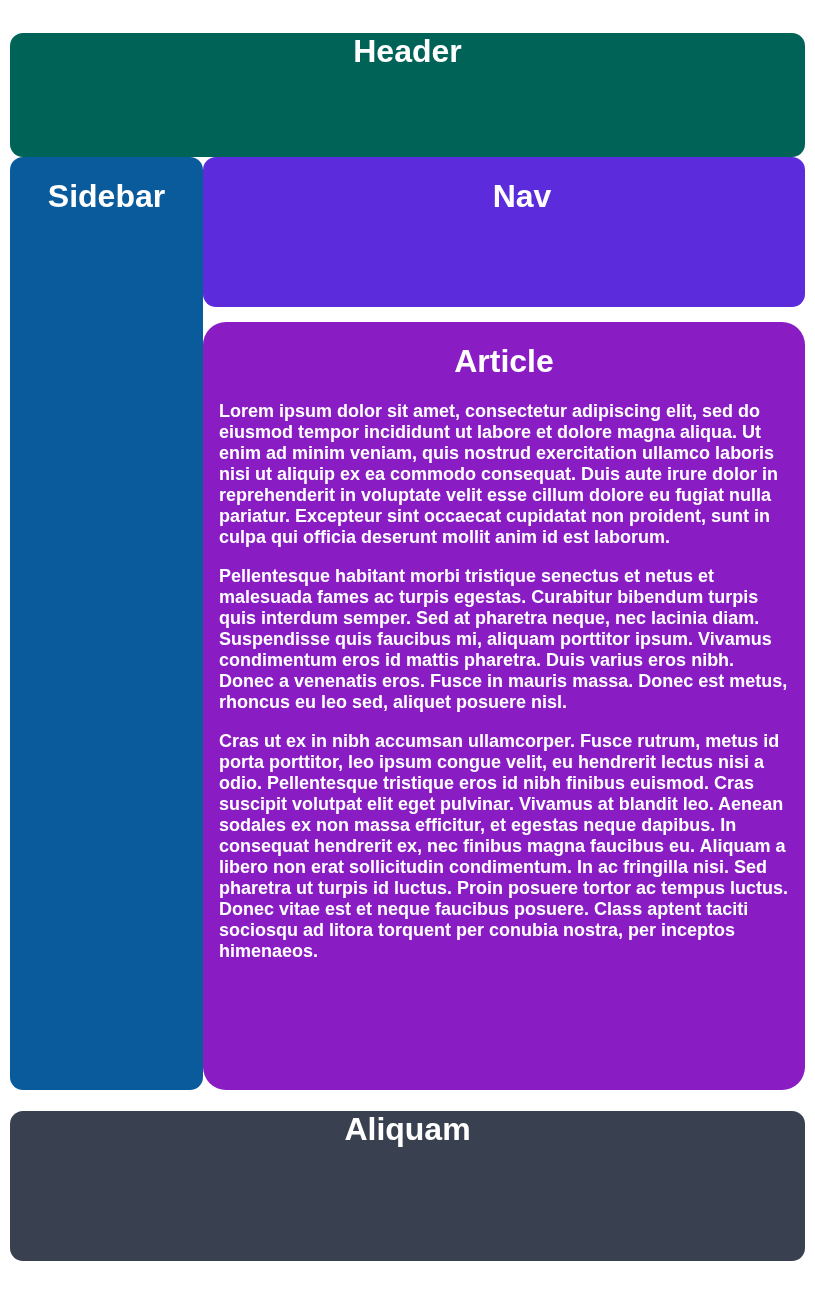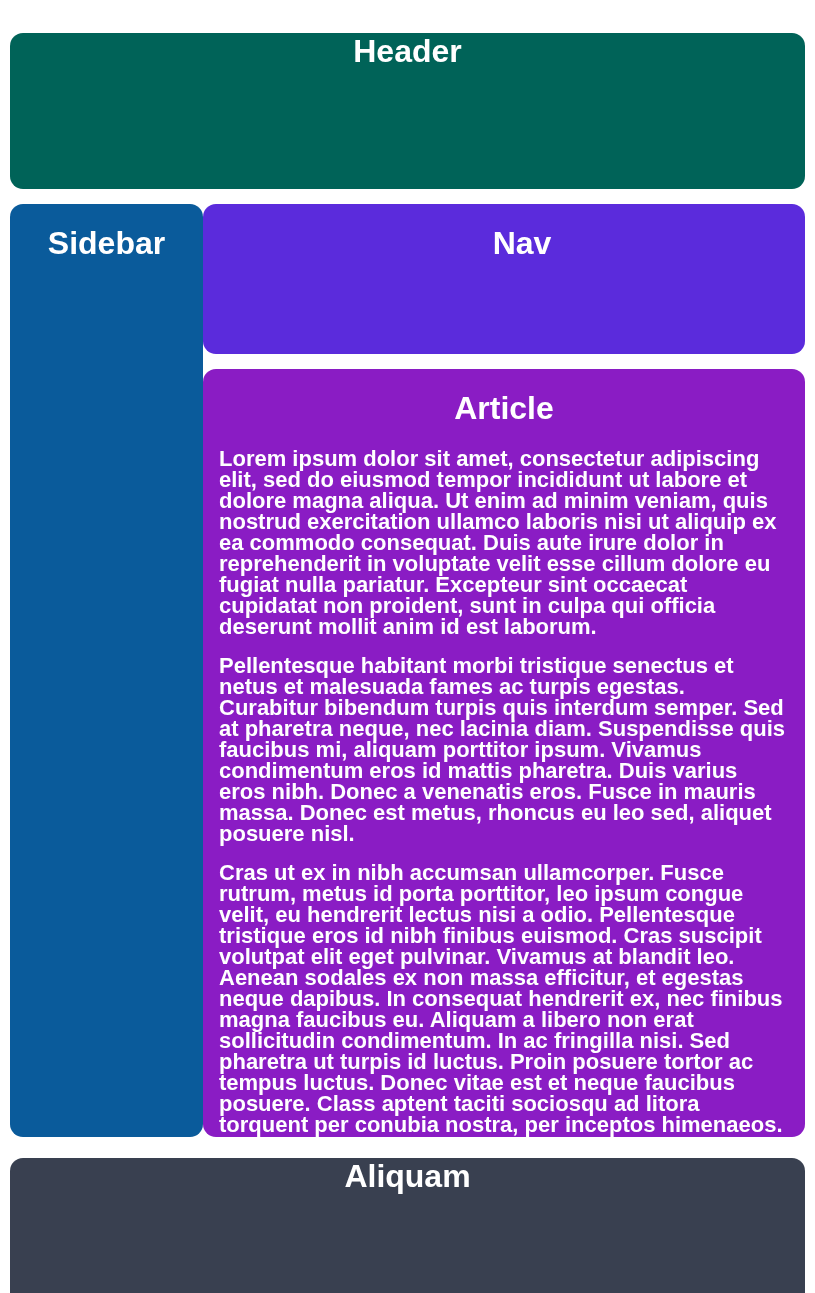--- a/index.html
+++ b/index.html
@@ -25,23 +25,22 @@
     box-sizing: border-box;
   }
   .region h1 {
     font-size: 32px;
     font-weight: bold;
     text-align: center;
     margin: 21px 0;
     color: #ffffff;
   }
   .header {
-    height: 156px;
+    height: 124px;
     background: #006358;
-    margin-bottom: 15px;
   }
   .middle {
     display: flex;
     height: 933px;
     margin-bottom: 17px;
   }
   .sidebar {
     width: 193px;
     flex: 0 0 193px;
     background: #0a5b9b;
@@ -57,23 +56,24 @@
     height: 150px;
     flex: 0 0 150px;
     background: #5b2bdc;
     padding-left: 36px;
   }
   .article {
     flex: 1;
     background: #8a1cc4;
     padding: 0 16px;
     overflow: hidden;
+    border-radius: 23px;
   }
   .article p {
-    font-size: 22px;
+    font-size: 18px;
     font-weight: bold;
     line-height: 21px;
     margin: 18px 0;
     text-align: left;
     color: #ffffff;
   }
   .footer {
     height: 150px;
     background: #394050;
   }

